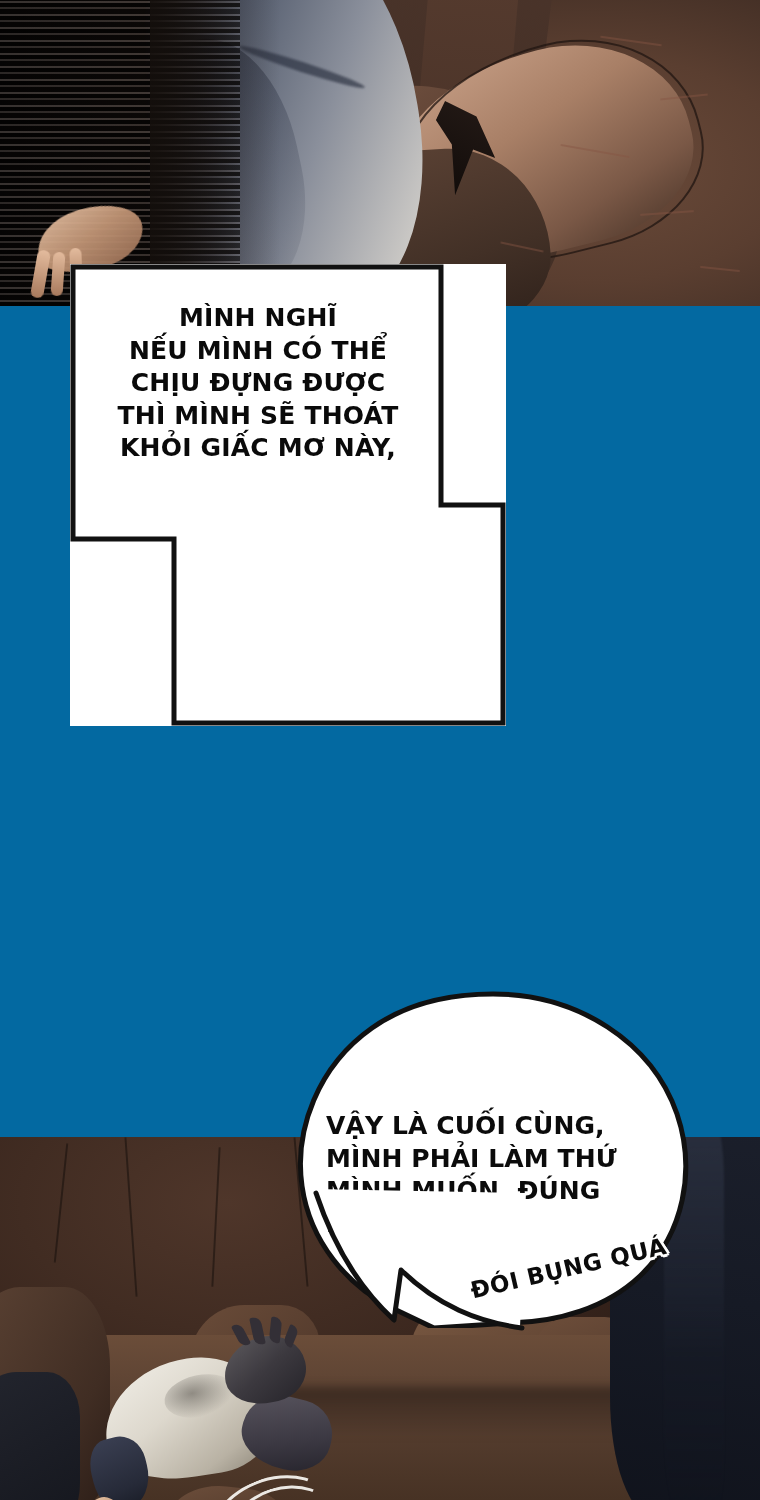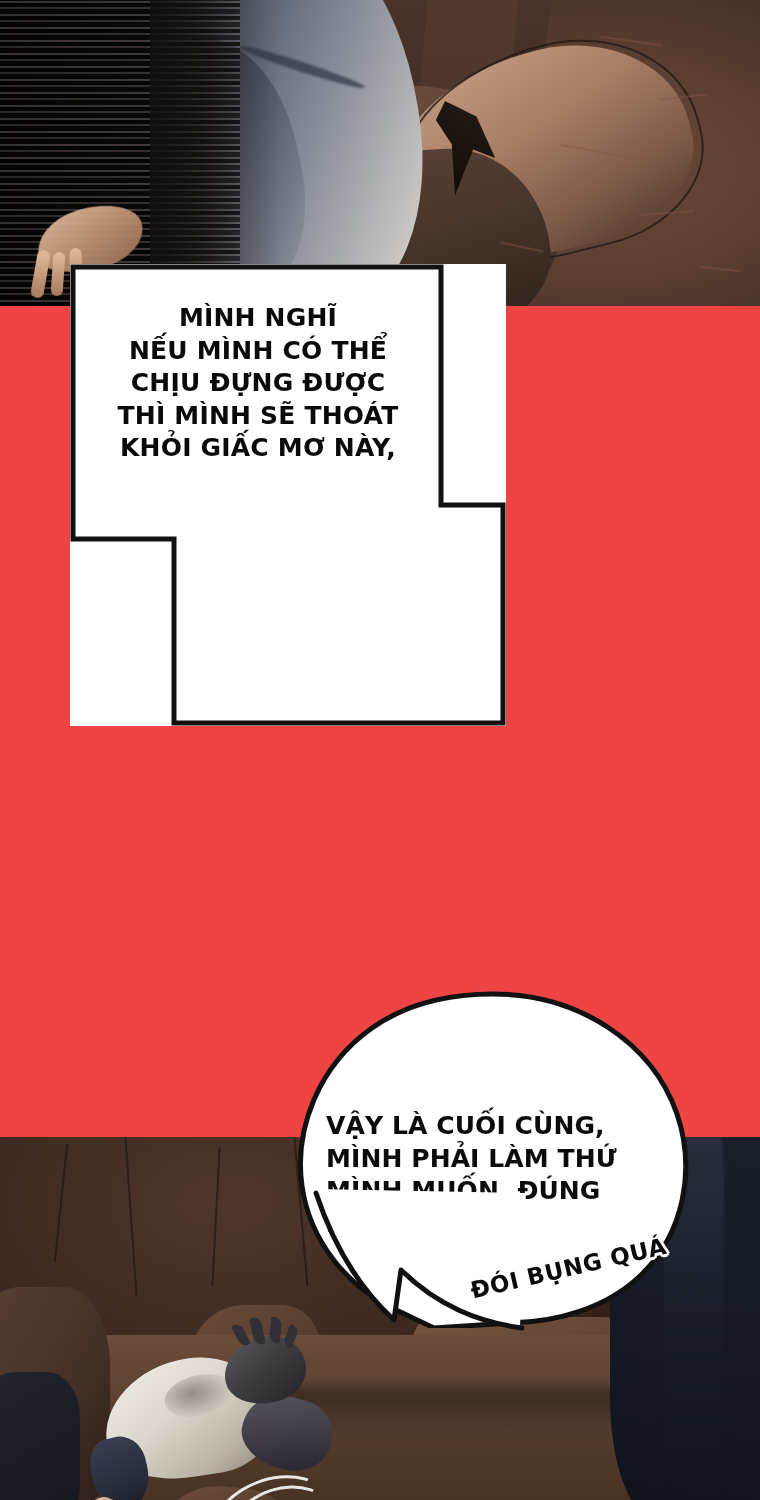--- a/index.html
+++ b/index.html
@@ -8,21 +8,21 @@
     padding: 0;
     background: #ffffff;
   }
   body {
     font-family: "DejaVu Sans", "Liberation Sans", sans-serif;
   }
   .page {
     position: relative;
     width: 760px;
     height: 1500px;
-    background: #ef4444;
+    background: #0369a1;
     overflow: hidden;
   }
 
   
   .panel-top {
     position: absolute;
     left: 0; top: 0;
     width: 760px;
     height: 306px;
     overflow: hidden;

